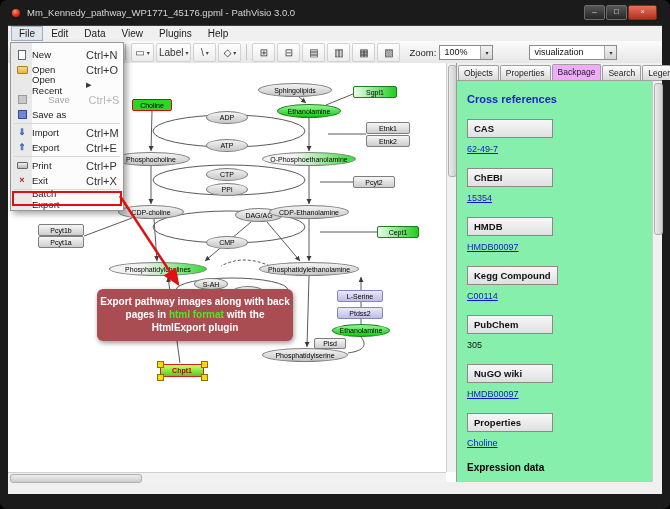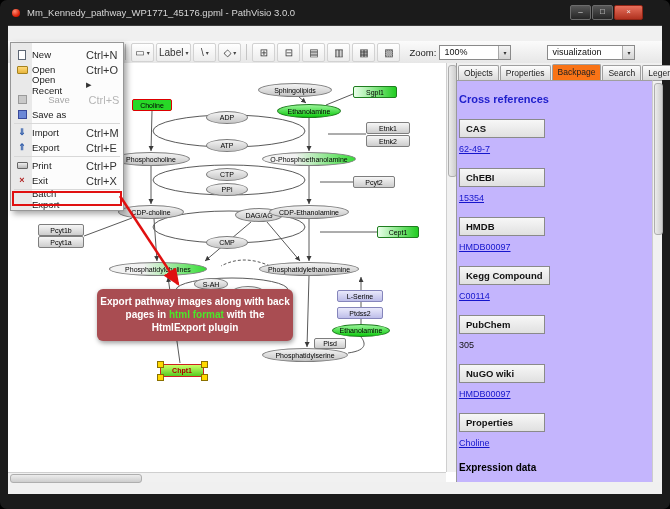--- a/index.html
+++ b/index.html
@@ -1,19 +1,19 @@
 <!DOCTYPE html>
 <html><head>
 <meta charset="utf-8">
 <style>
   html,body{margin:0;padding:0;}
   body{width:670px;height:509px;background:#000;position:relative;font-family:"Liberation Sans",sans-serif;overflow:hidden;}
   .win{position:absolute;inset:0;background:#1b1b1b;border-radius:7px;}
   
-  .titlebar{position:absolute;left:0;top:0;right:18px;height:25px;border-radius:11px;}
+  .titlebar{position:absolute;left:0;top:0;right:4px;height:25px;border-radius:11px;}
   .appdot{position:absolute;left:12px;top:9px;width:8px;height:8px;border-radius:50%;background:radial-gradient(circle at 35% 30%,#ff8a70,#d81800 70%);}
   .title{position:absolute;left:27px;top:7px;font-size:9.5px;color:#d6d6d6;white-space:nowrap;}
   .winbtns{position:absolute;right:9px;top:5px;display:flex;}
   .wb{width:19px;height:13px;margin-left:1px;background:linear-gradient(#565656,#262626);border:1px solid #6b6b6b;border-radius:2px;color:#e8e8e8;font-size:8px;line-height:12px;text-align:center;}
   .wb.close{width:27px;background:linear-gradient(#e8705c,#b03220);border-color:#8f2415;}
   
   .client{position:absolute;left:8px;top:25px;width:654px;height:468px;background:#f0f0f0;border-top:1px solid #3c3c3c;}
   
   .menubar{position:absolute;left:0;top:0;right:0;height:15px;display:flex;align-items:center;padding-left:3px;background:#f0f0f0;font-size:10px;color:#1a1a1a;}
   .mbitem{padding:1px 7px;border:1px solid transparent;}
@@ -24,21 +24,21 @@
   .tbtn{height:17px;min-width:17px;padding:0 2px;margin:0 1px;display:flex;align-items:center;justify-content:center;font-size:10px;color:#333;border:1px solid #d2d2d2;border-radius:2px;background:linear-gradient(#ffffff,#ececec);}
   .tbtn .dd{font-size:6px;margin-left:2px;color:#444;}
   .tsep{width:1px;height:16px;background:#c4c4c4;margin:0 4px;}
   .tg{display:inline-block;box-sizing:border-box;}
   .tg-page{width:9px;height:11px;background:#fff;border:1px solid #5d6673;}
   .tg-folder{width:12px;height:8px;background:linear-gradient(#ffd978,#e2ae32);border:1px solid #96751a;border-radius:1px;}
   .tg-disk{width:10px;height:10px;background:#5b78cc;border:1px solid #32407e;}
   .zlabel{font-size:9.5px;color:#222;margin-left:8px;}
   .combo{height:15px;border:1px solid #8a8a8a;background:#fff;display:flex;align-items:center;font-size:9px;color:#111;padding-left:4px;box-sizing:border-box;}
   .combo .carrow{width:11px;align-self:stretch;margin-left:auto;background:linear-gradient(#f4f4f4,#d4d4d4);border-left:1px solid #a8a8a8;font-size:6px;display:flex;align-items:center;justify-content:center;color:#333;}
-  .combo.zoom{width:72px;margin-left:3px;}
+  .combo.zoom{width:54px;margin-left:3px;}
   .combo.viz{width:88px;margin-left:36px;}
   
   .canvas{position:absolute;left:0;top:37px;width:448px;height:419px;background:#fff;}
   #edge-svg{position:absolute;left:0;top:0;}
   .edge{stroke:#5a5a5a;stroke-width:1;fill:none;}
   #nodes{position:absolute;inset:0;}
   .n{position:absolute;display:flex;align-items:center;justify-content:center;font-size:7px;line-height:1;box-sizing:border-box;white-space:nowrap;overflow:hidden;z-index:2;color:#000;}
   .eg{border:1px solid #7e7e7e;border-radius:50%;background:linear-gradient(#f4f4f4,#c6c6c6);}
   .egr{border:1px solid #1f7d1f;border-radius:50%;background:linear-gradient(#9bf59b,#0ecb0e);}
   .ehg{border:1px solid #7e7e7e;border-radius:50%;background:linear-gradient(90deg,#f2f2f2 35%,#35dd35);}
@@ -49,22 +49,22 @@
   .bsel{border:1px solid #c22;border-radius:2px;background:linear-gradient(#ccff66,#55cc22);color:#a00;font-weight:bold;}
   .hdl{position:absolute;width:5px;height:5px;background:#ffd800;border:1px solid #8a7000;z-index:5;}
   .vscroll{position:absolute;right:0;top:0;width:10px;height:409px;background:#f1f1f1;border-left:1px solid #cfcfcf;box-sizing:border-box;}
   .thumbv{position:absolute;top:2px;left:1px;width:7px;height:110px;background:linear-gradient(90deg,#ececec,#cdcdcd);border:1px solid #aeaeae;border-radius:3px;}
   .hscroll{position:absolute;left:0;bottom:0;height:10px;width:438px;background:#f1f1f1;border-top:1px solid #cfcfcf;box-sizing:border-box;}
   .thumbh{position:absolute;left:2px;top:1px;height:7px;width:130px;background:linear-gradient(#ececec,#cdcdcd);border:1px solid #aeaeae;border-radius:3px;}
   
   .sidebar{position:absolute;left:448px;top:37px;width:206px;height:419px;background:#f0f0f0;border-left:1px solid #9a9a9a;box-sizing:border-box;}
   .tabs{position:absolute;left:0;top:0;right:0;height:17px;display:flex;align-items:flex-end;padding:2px 1px 0;box-sizing:border-box;}
   .tab{font-size:8.5px;padding:2px 5px;background:linear-gradient(#fdfdfd,#dadada);border:1px solid #9f9f9f;border-bottom:none;border-radius:2px 2px 0 0;margin-right:1px;color:#222;}
-  .tab.on{background:#f97316;padding-bottom:3px;position:relative;z-index:2;}
-  .sidecontent{position:absolute;left:0;top:17px;right:10px;bottom:0;background:#c4b5fd;border-top:1px solid #9f9f9f;padding:12px 0 0 2px;overflow:hidden;}
+  .tab.on{background:#f0abfc;padding-bottom:3px;position:relative;z-index:2;}
+  .sidecontent{position:absolute;left:0;top:17px;right:10px;bottom:0;background:#86efac;border-top:1px solid #9f9f9f;padding:12px 0 0 10px;overflow:hidden;}
   .xhead-title{color:#2020cc;font-weight:bold;font-size:11px;}
   .xhead{display:inline-block;min-width:72px;margin-top:14px;padding:3px 6px;border:1px solid #8a8a8a;background:linear-gradient(#f7f7f7,#e0e0e0);font-size:9.5px;font-weight:bold;color:#111;}
   .xlink{display:block;margin-top:6px;font-size:9px;color:#1515cc;text-decoration:underline;width:fit-content;}
   .xval{display:block;margin-top:6px;font-size:9px;color:#111;}
   .xfoot{margin-top:14px;font-weight:bold;font-size:10px;color:#000;}
   .sscroll{position:absolute;right:0;top:17px;width:10px;bottom:0;background:#f1f1f1;border-left:1px solid #ccc;border-top:1px solid #9f9f9f;box-sizing:border-box;}
   .sthumb{position:absolute;top:2px;left:1px;width:7px;height:150px;background:linear-gradient(90deg,#ececec,#cdcdcd);border:1px solid #aeaeae;border-radius:3px;}
   
   .statusbar{position:absolute;left:0;bottom:0;right:0;height:12px;font-size:8.5px;color:#222;padding:1px 5px;box-sizing:border-box;border-top:1px solid #b5b5b5;background:linear-gradient(#fafafa,#e3e3e3);white-space:nowrap;overflow:hidden;}
   
@@ -98,20 +98,28 @@
     <span class="appdot"></span>
     <span class="title">Mm_Kennedy_pathway_WP1771_45176.gpml - PathVisio 3.0.0</span>
     <div class="winbtns">
       <div class="wb">–</div>
       <div class="wb">□</div>
       <div class="wb close">×</div>
     </div>
   </div>
 
   <div class="client">
+    <div class="menubar" id="menubar">
+        <div class="mbitem on">File</div>
+        <div class="mbitem">Edit</div>
+        <div class="mbitem">Data</div>
+        <div class="mbitem">View</div>
+        <div class="mbitem">Plugins</div>
+        <div class="mbitem">Help</div>
+      </div>
 
     <div class="toolbar">
       <div class="tbgroup" id="tb-buttons">
           <div class="tbtn">
             <span class="tg tg-page"></span>
           </div>
           <div class="tbtn">
             <span class="tg tg-folder"></span>
           </div>
           <div class="tbtn">

